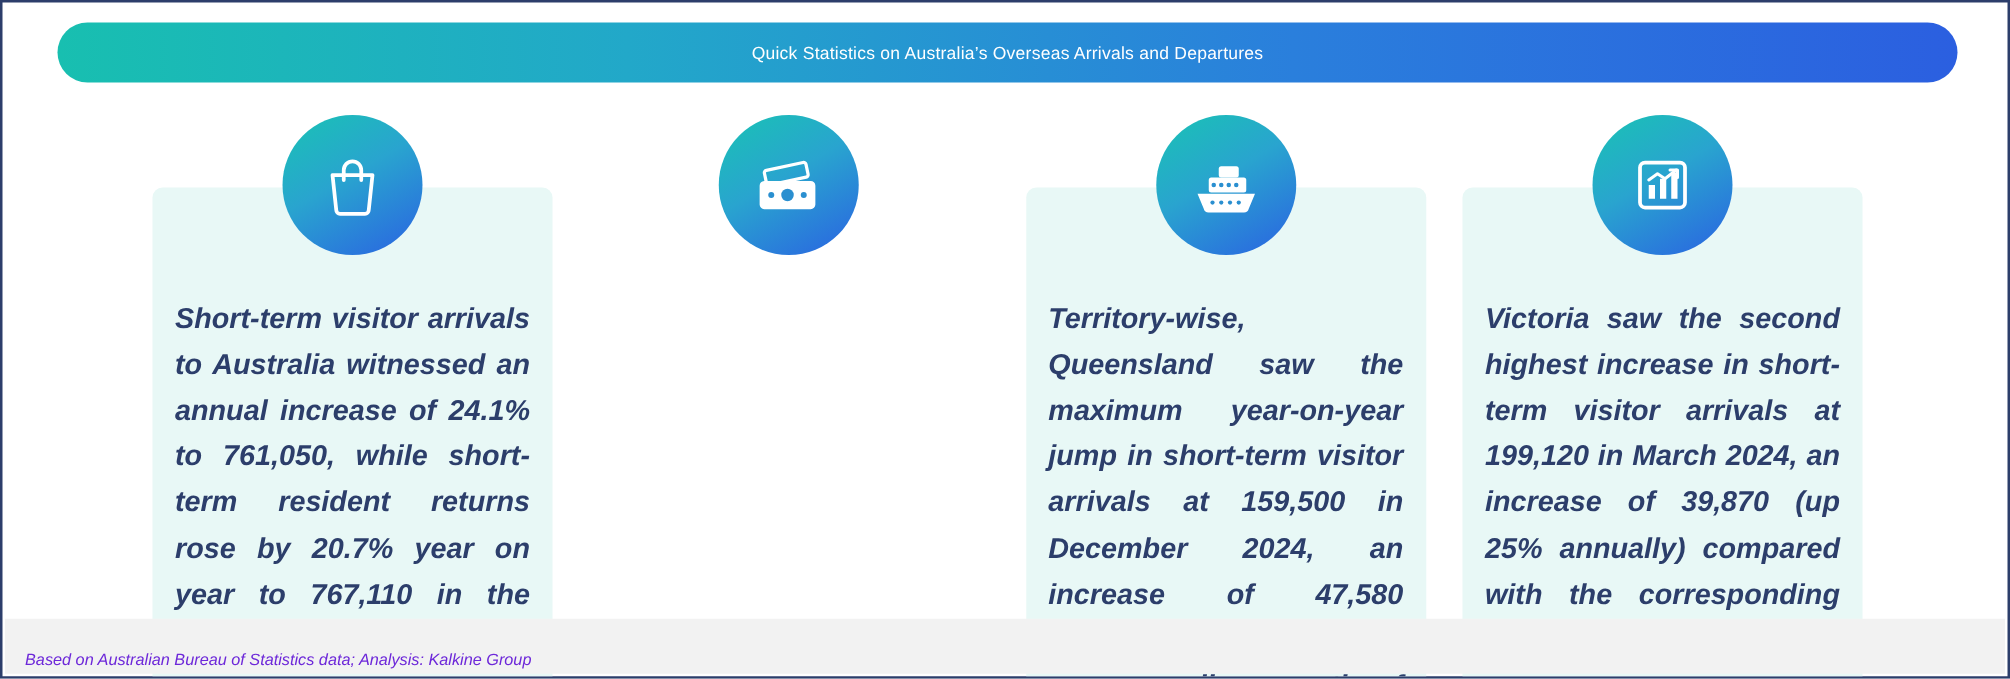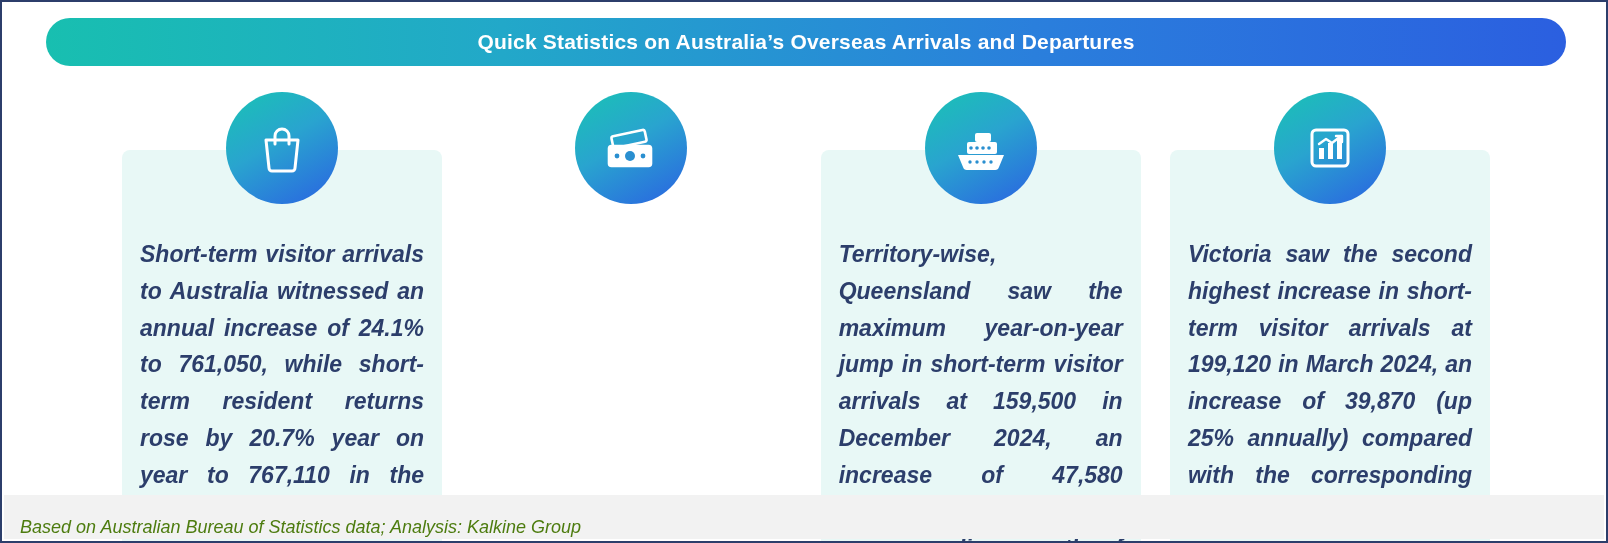--- a/index.html
+++ b/index.html
@@ -26,22 +26,22 @@
     width: 1520px;
     height: 48px;
     border-radius: 24px;
     background: linear-gradient(90deg, #18bfb0 0%, #22a8c9 30%, #2a7fdc 65%, #2b5fe0 100%);
     display: flex;
     align-items: center;
     justify-content: center;
   }
   .header-title {
     color: #ffffff;
-    font-size: 21px;
-    font-weight: bold;
+    font-size: 14px;
+    font-weight: normal;
     letter-spacing: 0.2px;
     text-align: left;
   }
   .cards {
     position: absolute;
     left: 120px;
     top: 90px;
     width: 1368px;
     height: 370px;
     display: flex;
@@ -94,23 +94,23 @@
     left: 2px;
     bottom: 2px;
     width: calc(100% - 4px);
     height: 44px;
     background: #f2f2f2;
     display: flex;
     align-items: center;
   }
   .footer-text {
     padding-left: 16px;
-    font-size: 18px;
+    font-size: 13px;
     font-style: italic;
-    color: #4d7c0f;
+    color: #6d28d9;
     margin-top: 20px;
   }
 </style>
 </head>
 <body>
 
 <div id="infographic">
 
   <div class="header-bar">
     <div class="header-title">Quick Statistics on Australia’s Overseas Arrivals and Departures</div>

